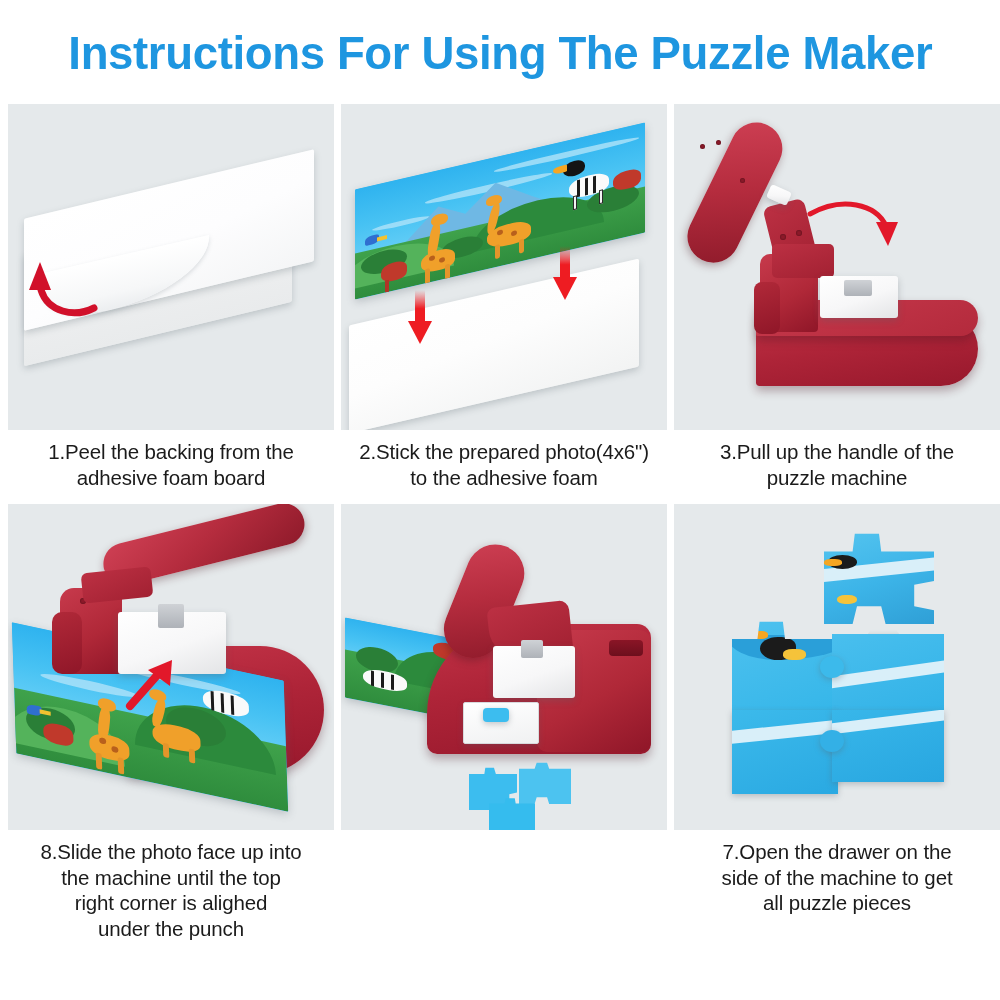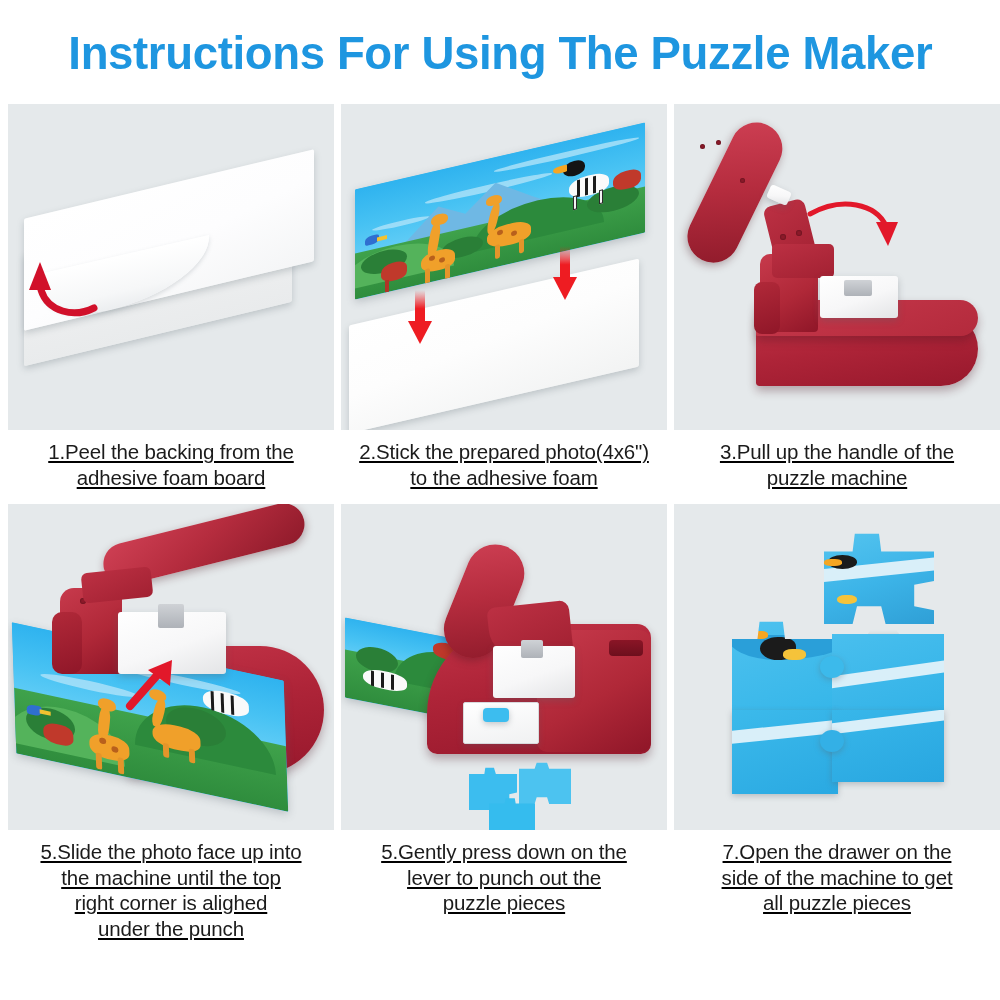--- a/index.html
+++ b/index.html
@@ -25,21 +25,20 @@
     font-weight: bold;
     letter-spacing: -0.4px;
     transform: scaleX(0.97);
     white-space: nowrap;
   }
 
   
   .grid {
     width: 952px;
     padding: 0 8px;
-    text-decoration: underline;
   }
   .row { display: flex; gap: 7px; }
   .cell { width: 326px; }
 
   .panel {
     width: 326px;
     height: 326px;
     background: #e5e9eb;
     position: relative;
     overflow: hidden;
@@ -393,21 +392,21 @@
         <div class="mach-arm" style="left:74px;top:66px;width:70px;height:30px;border-radius:6px;transform:rotate(-6deg)"></div>
 
         <div class="punch-box" style="left:110px;top:108px;width:108px;height:62px"></div>
         <div class="punch-slot" style="left:150px;top:100px;width:26px;height:24px"></div>
 
         <svg class="arrow-svg" style="left:114px;top:152px;width:56px;height:56px" viewBox="0 0 56 56">
           <path d="M8 50 L 38 16" stroke="#e2182a" stroke-width="8" stroke-linecap="round"></path>
           <path d="M50 4 L 48 30 L 26 14 Z" fill="#e2182a"></path>
         </svg>
       </div>
-      <div class="caption">5.Slide the photo face up into
+      <div class="caption">8.Slide the photo face up into
 the machine until the top
 right corner is  alighed
 under the punch</div>
     </div>
 
     <div class="cell">
       <div class="panel">
 
         <div class="photo" style="left:4px;top:132px;width:190px;height:80px;transform:skewY(11deg);border-radius:1px">
           <div class="sky" style="height:46%"></div>
@@ -439,23 +438,20 @@
         <div class="drawer" style="left:122px;top:198px;width:76px;height:42px"></div>
         <div class="piece" style="left:142px;top:204px;width:26px;height:14px;border-radius:4px"></div>
 
         <div class="piece" style="left:128px;top:262px;width:48px;height:44px;
                     clip-path:polygon(0% 18%,32% 18%,34% 4%,52% 4%,56% 18%,100% 18%,100% 60%,84% 64%,84% 84%,100% 88%,100% 100%,0% 100%)"></div>
         <div class="piece" style="left:178px;top:258px;width:52px;height:42px;background:#4cc3f0;
                     clip-path:polygon(0% 16%,30% 16%,34% 2%,54% 2%,58% 16%,100% 16%,100% 100%,58% 100%,54% 84%,34% 84%,30% 100%,0% 100%)"></div>
         <div class="piece" style="left:148px;top:292px;width:46px;height:38px;background:#35bcee;
                     clip-path:polygon(0% 20%,34% 20%,36% 6%,56% 6%,58% 20%,100% 20%,100% 100%,0% 100%)"></div>
       </div>
-      <div class="caption">5.Gently press down on the
-lever to punch out the
-puzzle pieces</div>
     </div>
 
     <div class="cell">
       <div class="panel">
 
         <div class="piece" style="left:150px;top:22px;width:110px;height:98px;background:linear-gradient(160deg,#57c6f0 0%,#3cb4e8 55%,#2f9fd6 100%);
                     clip-path:polygon(0% 26%,26% 26%,28% 8%,50% 8%,52% 26%,100% 26%,100% 56%,82% 60%,82% 82%,100% 86%,100% 100%,56% 100%,52% 82%,30% 82%,26% 100%,0% 100%)">
           <div class="piece-inner">
             <div class="piece-band" style="top:38%;transform:rotate(-6deg)"></div>
             <div style="position:absolute;left:4%;top:30%;width:26%;height:14%;background:#1b1b1b;border-radius:50%"></div>

